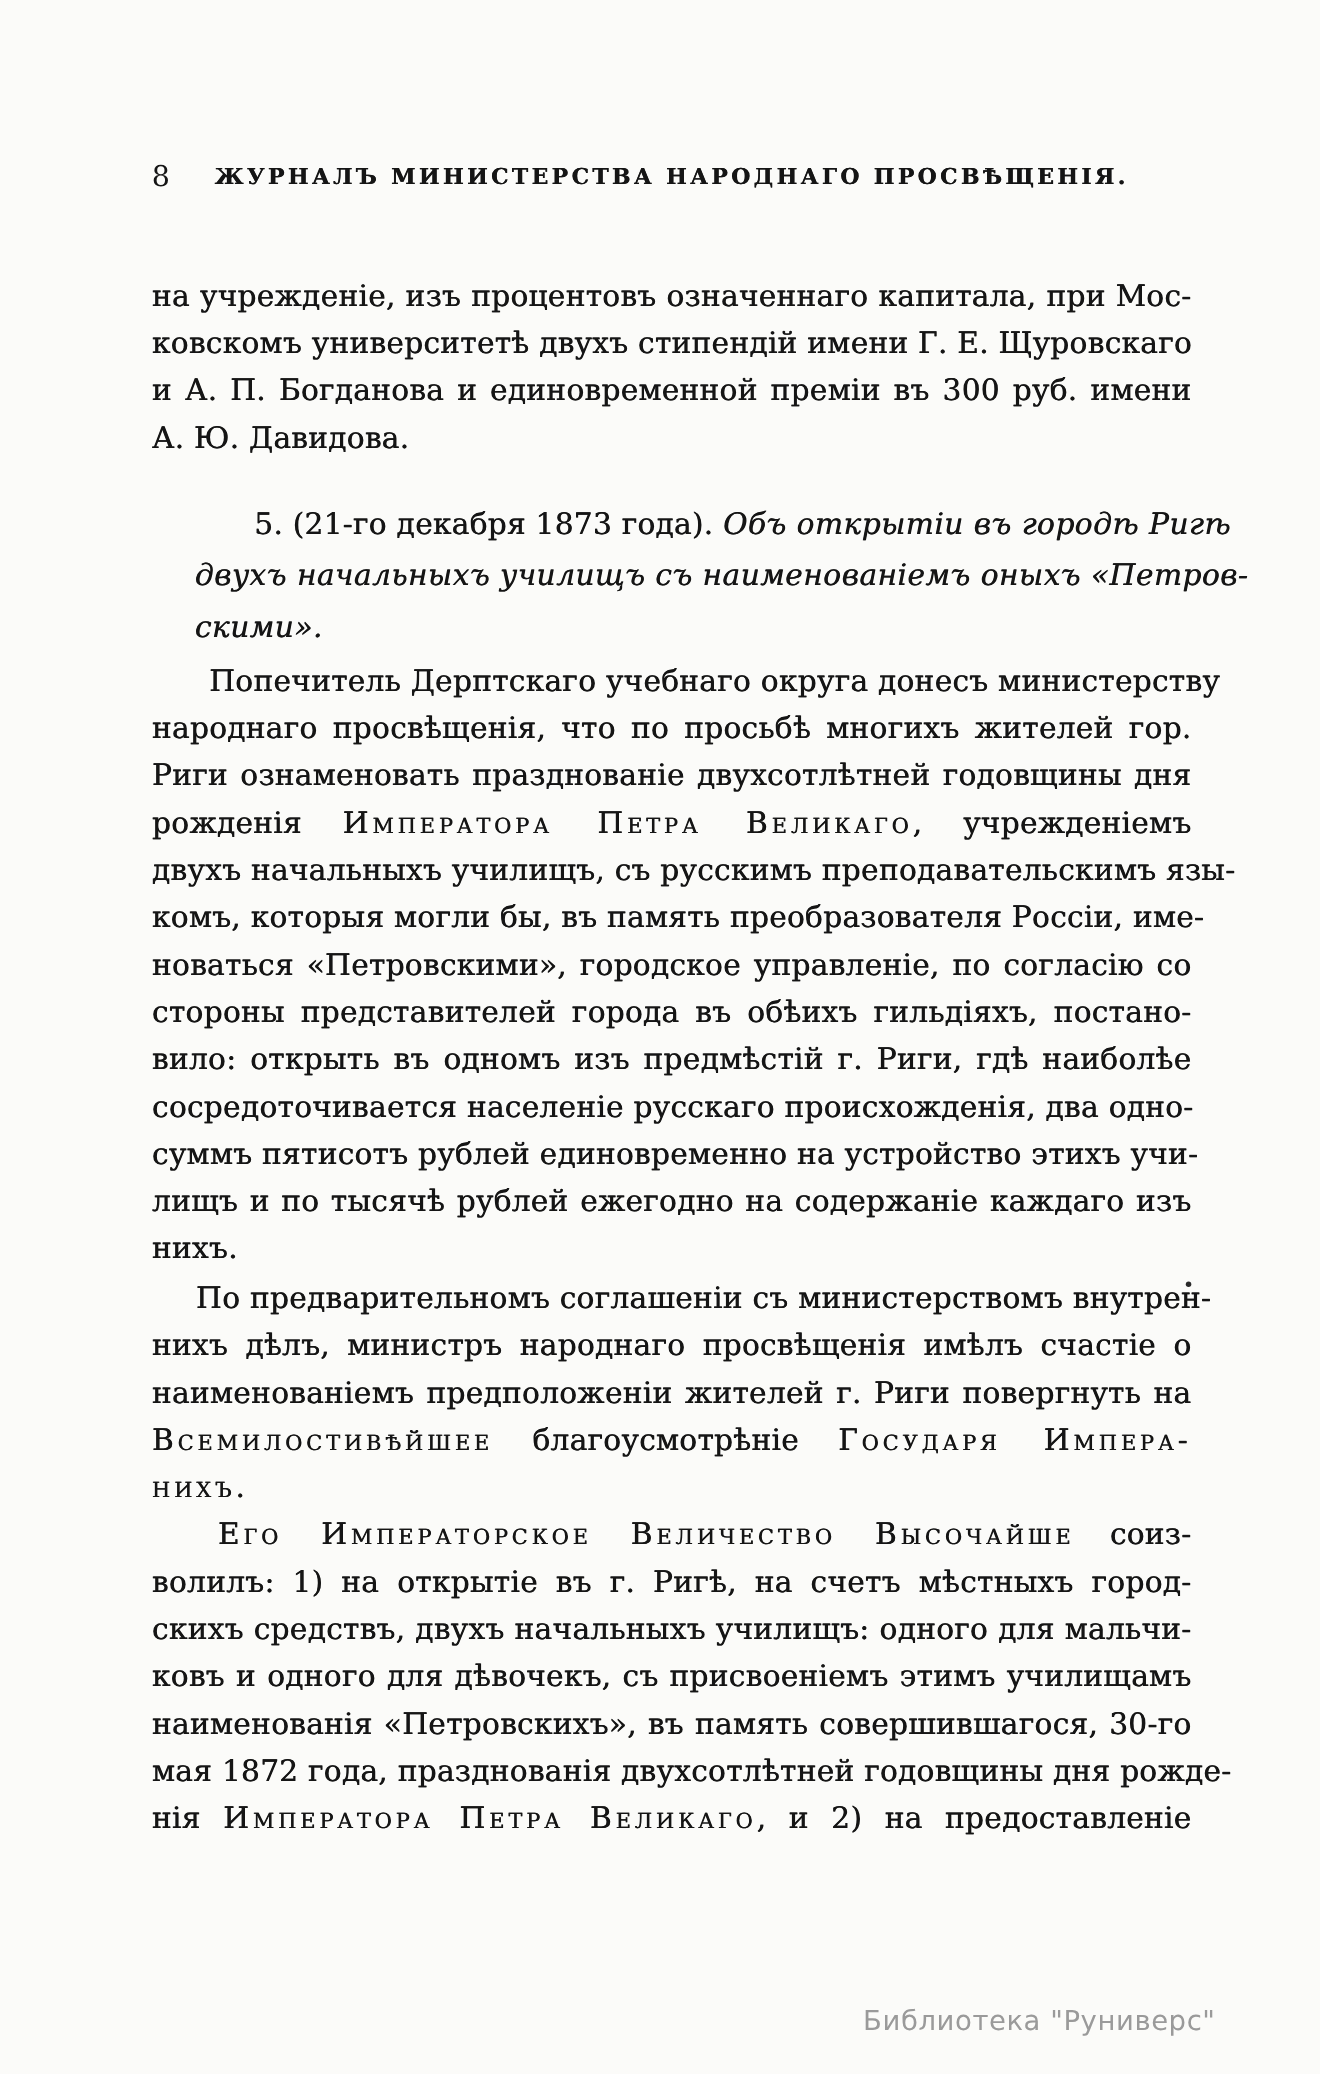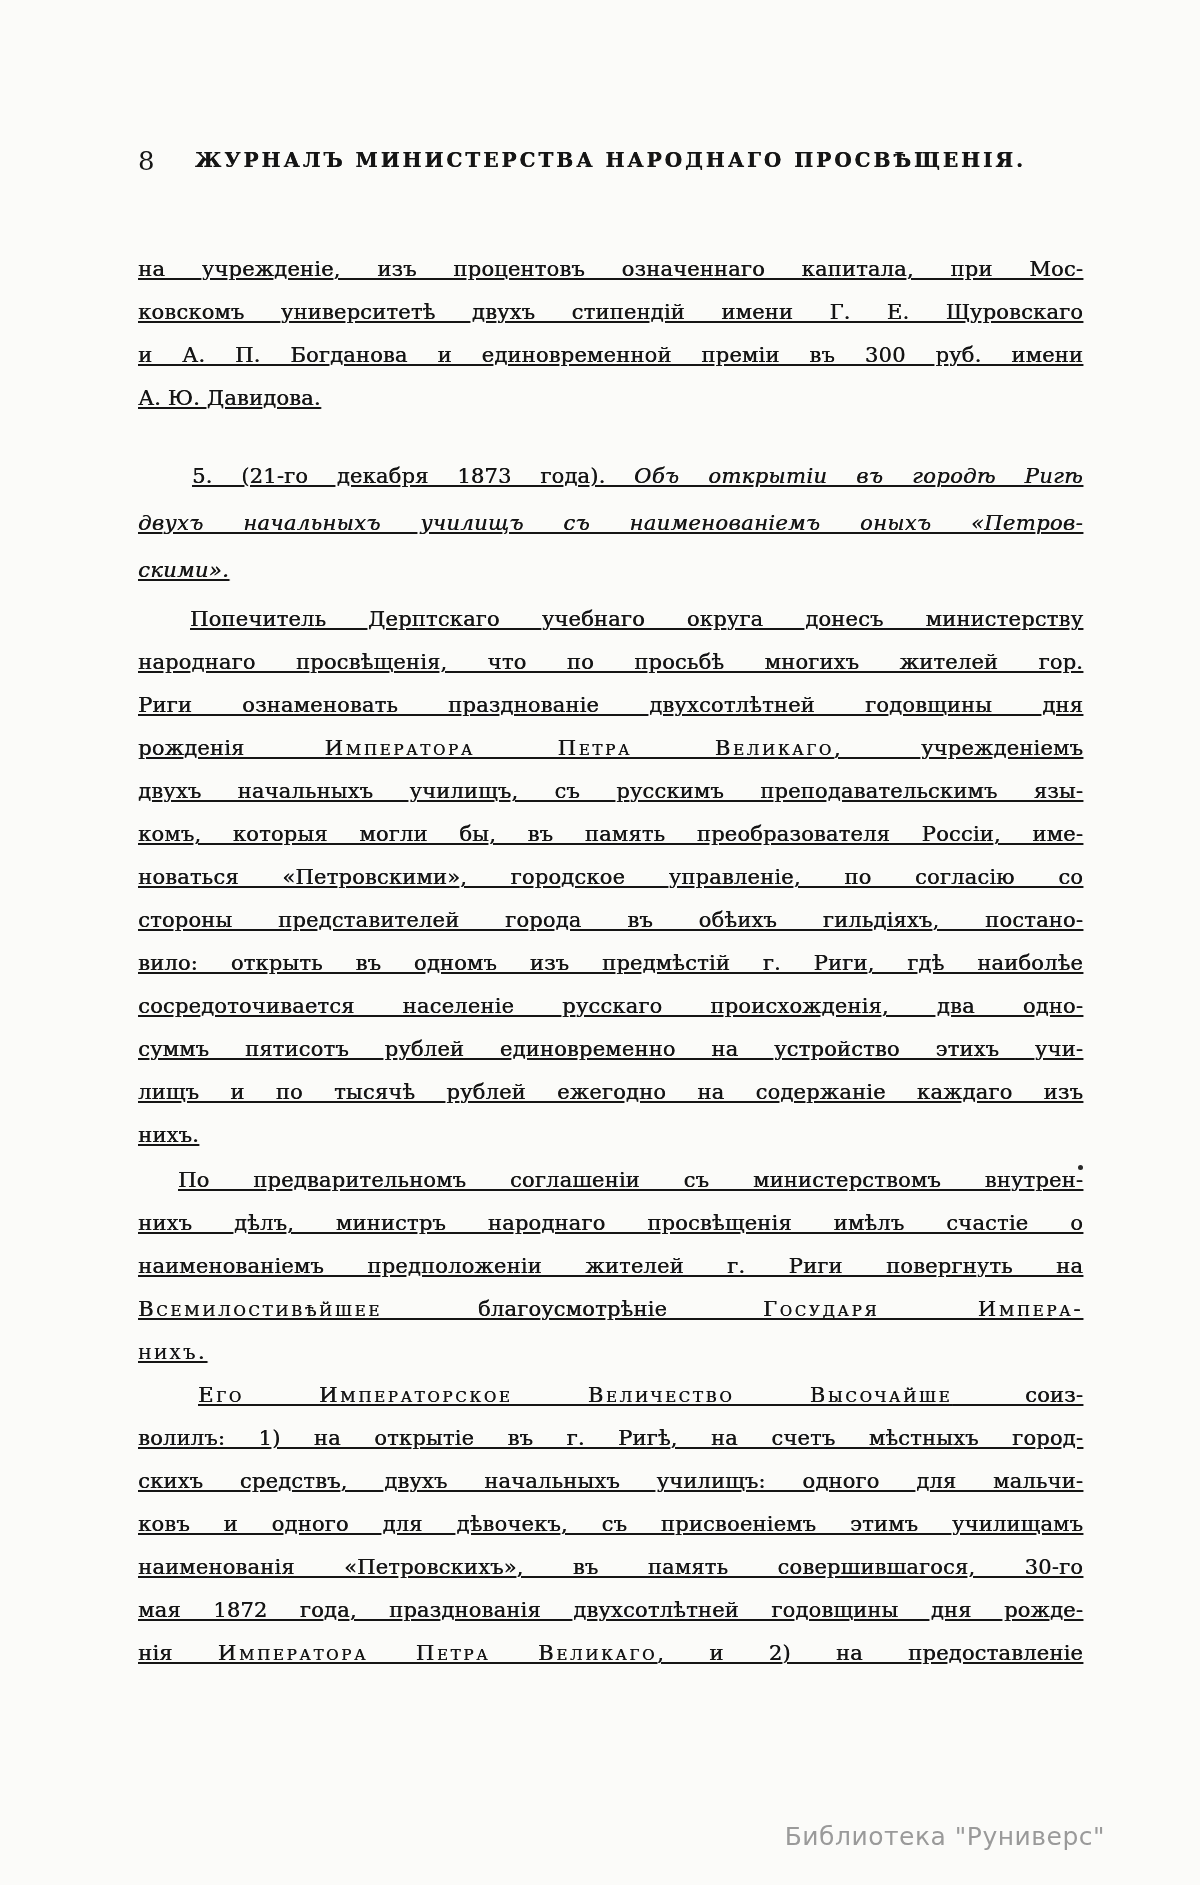--- a/index.html
+++ b/index.html
@@ -26,33 +26,32 @@
     font-weight: bold; letter-spacing: 3px;
     text-shadow: 0.3px 0 0 currentColor;
   }
 
   
   .text-column {
     position: absolute; left: 138px; top: 248px; width: 945px;
   }
   .para { margin: 0; }
   .line {
-    font-size: 21px; line-height: 43px; height: 43px;
+    font-size: 27px; line-height: 43px; height: 43px;
     letter-spacing: 0.2px;
     text-align: justify; text-align-last: justify;
     text-shadow: 0.45px 0 0 currentColor;
     white-space: nowrap;
-    text-decoration: underline;
   }
   .line.left { text-align: center; text-align-last: left; }
   .it { font-style: italic; letter-spacing: 0.4px; }
   .sc { font-variant-caps: small-caps; letter-spacing: 0.13em; }
 
   .para[data-name="section-heading"] { margin-top: 33px; }
-  .para[data-name="section-heading"] .line { line-height: 47px; height: 47px; }
+  .para[data-name="section-heading"] .line { line-height: 47px; height: 47px; margin-left: 39px; }
   .para[data-name="section-heading"] .line.first { text-indent: 54px; }
 
   .para[data-name="paragraph-petition"] { margin-top: 4px; }
   .para[data-name="paragraph-petition"] .line.first { text-indent: 52px; }
 
   .para[data-name="paragraph-agreement"] { margin-top: 2px; }
   .para[data-name="paragraph-agreement"] .line.first { text-indent: 40px; }
 
   .para[data-name="paragraph-imperial-assent"] { margin-top: 0px; }
   .para[data-name="paragraph-imperial-assent"] .line.first { text-indent: 60px; }

